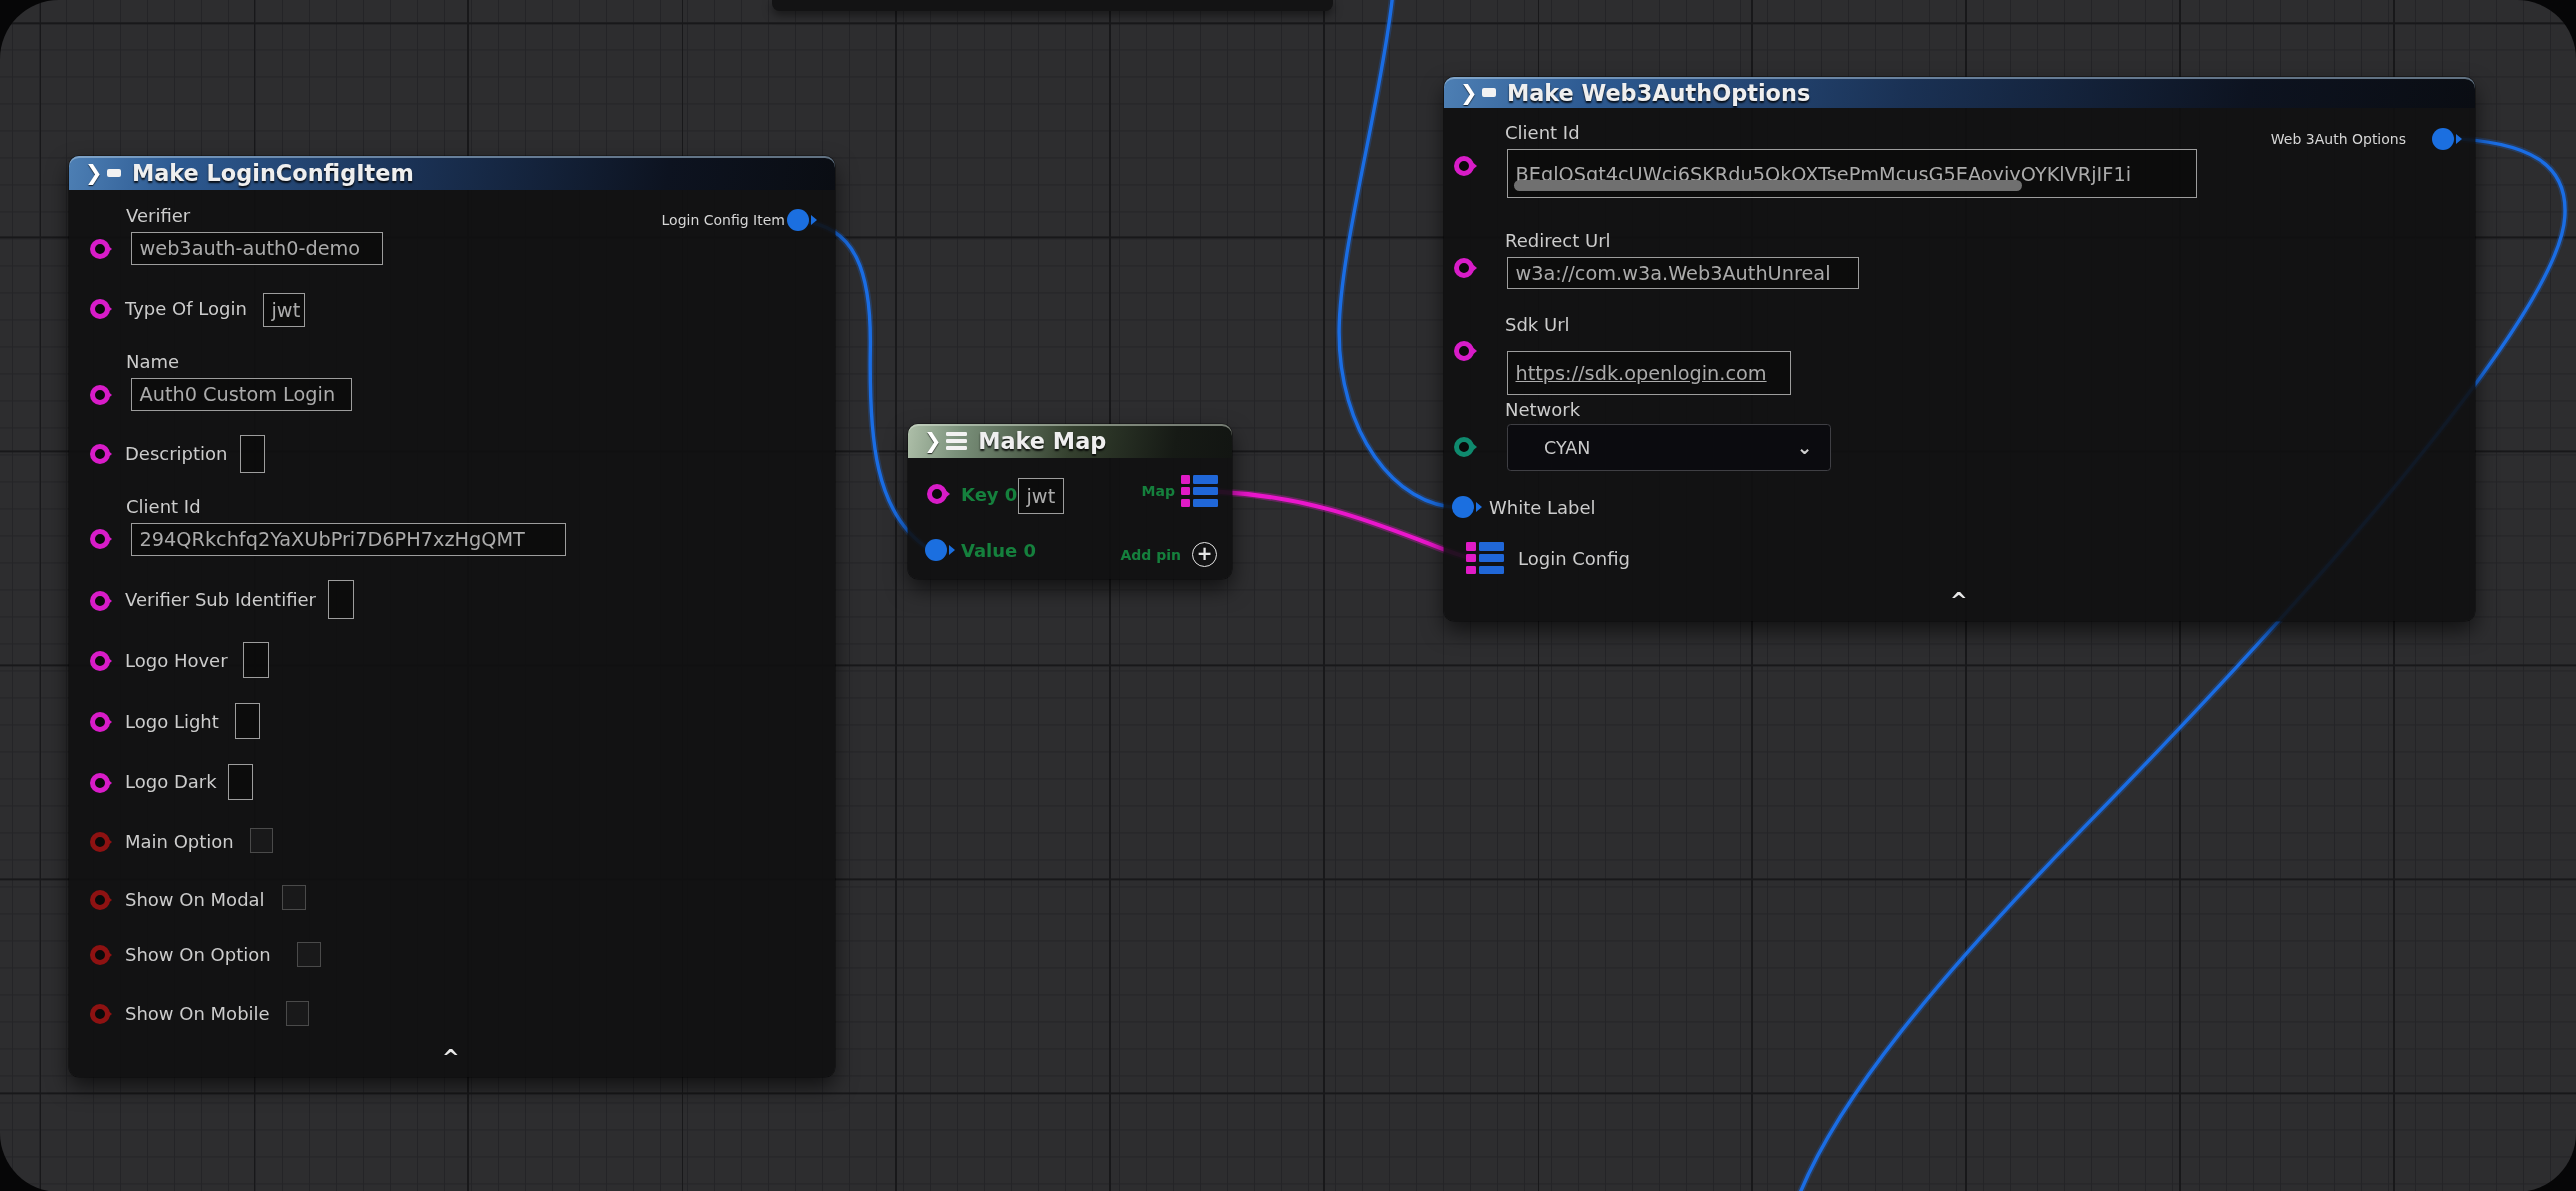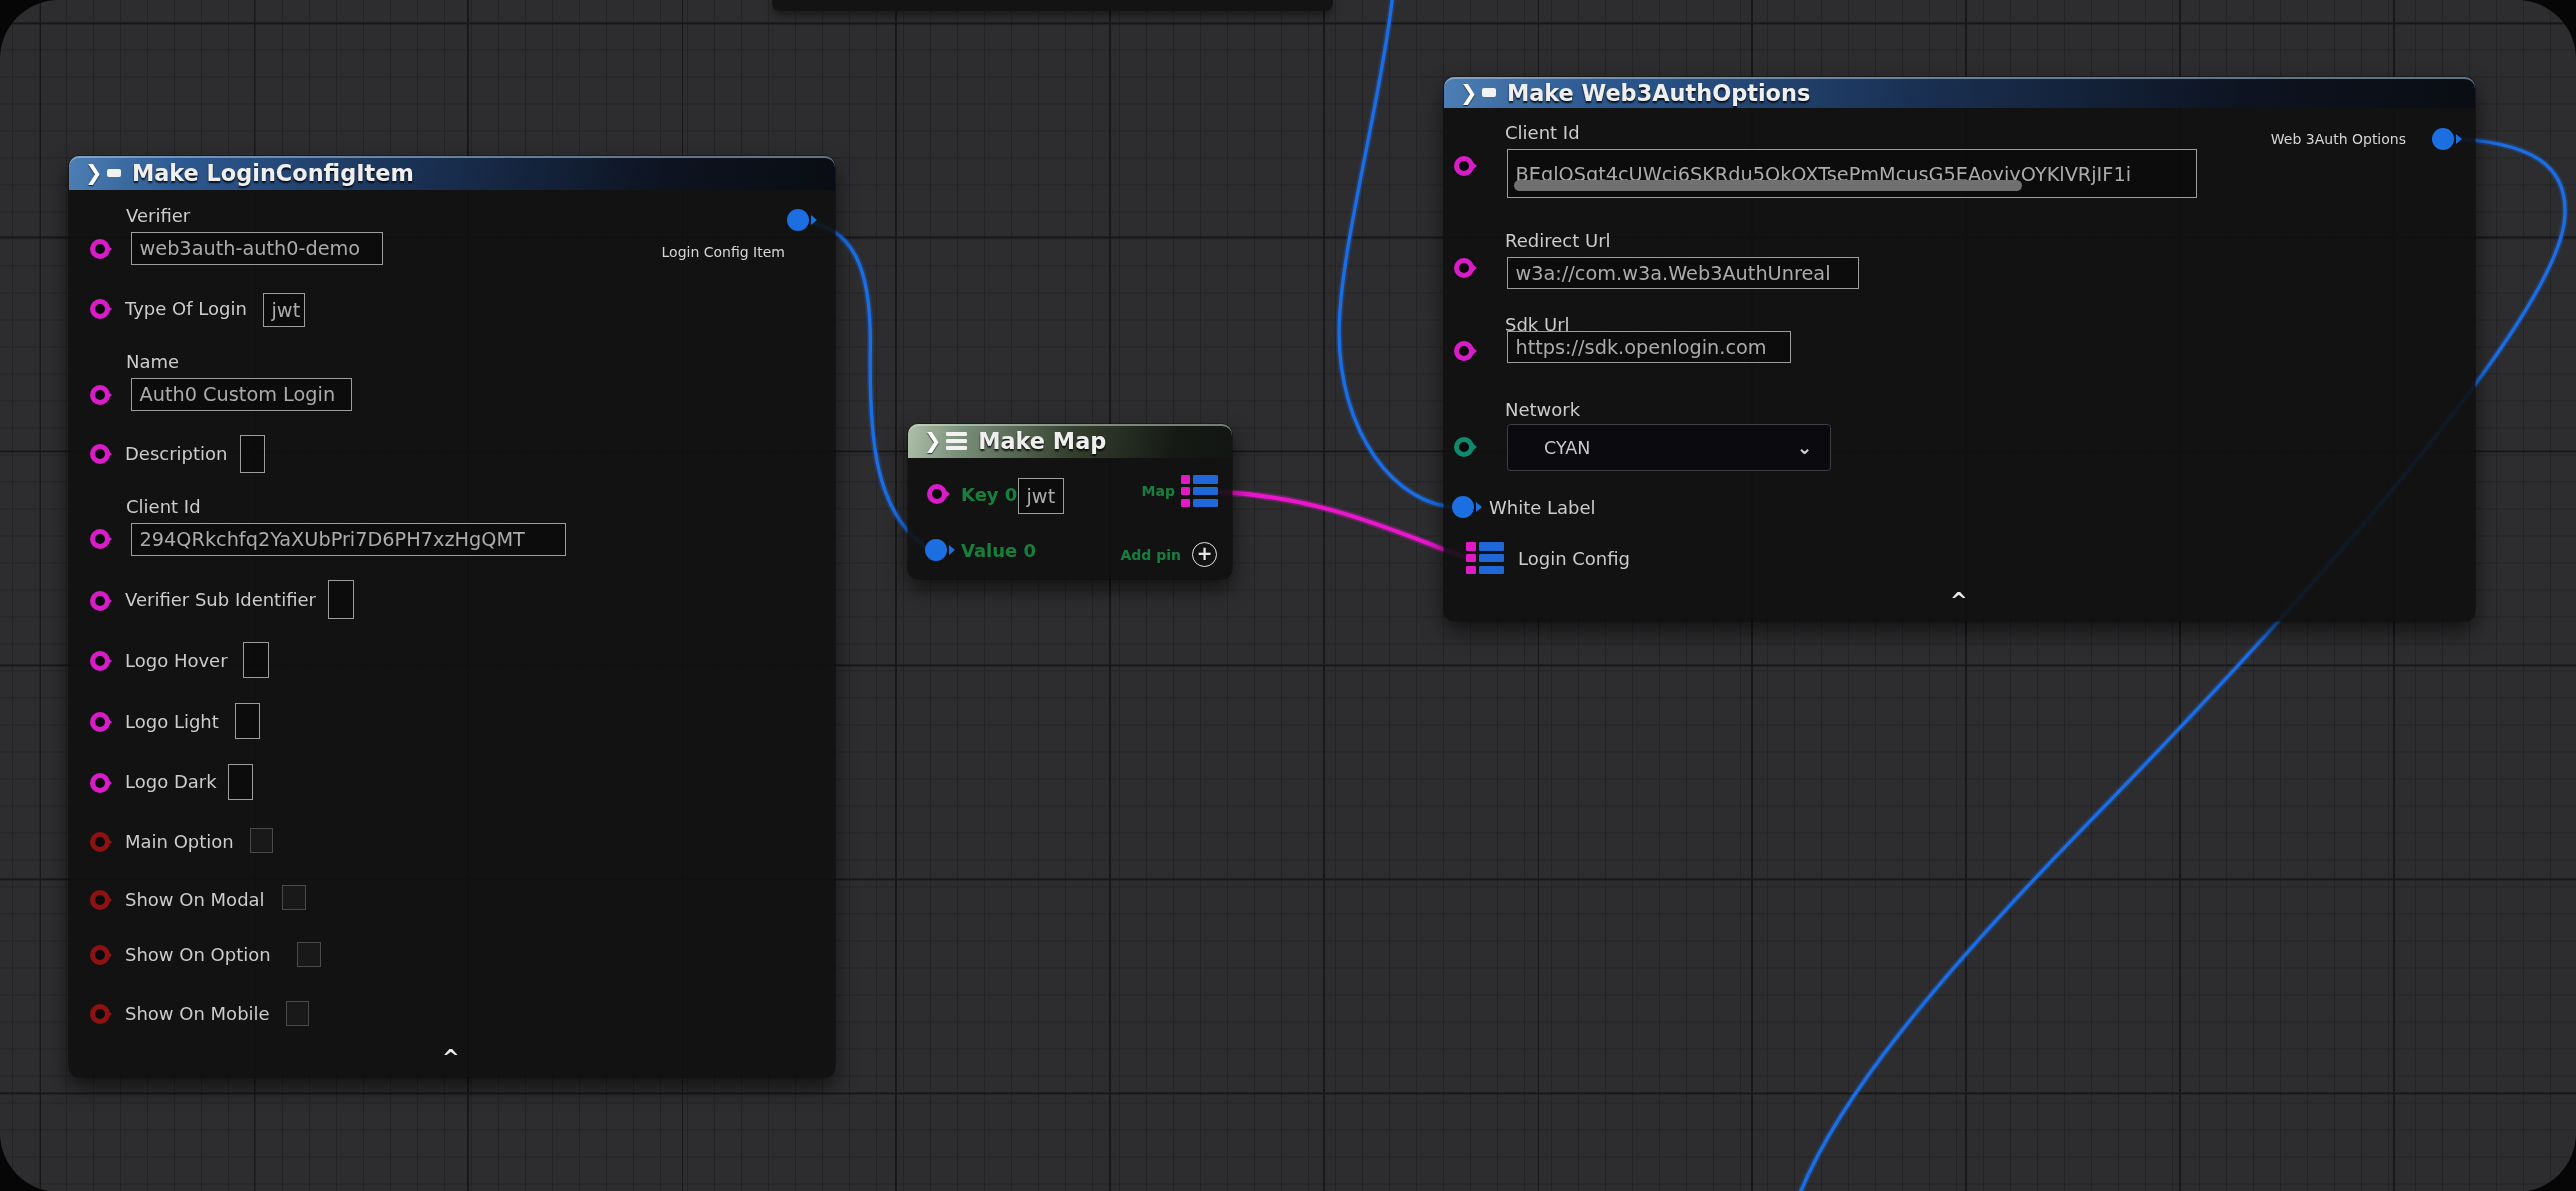--- a/index.html
+++ b/index.html
@@ -142,21 +142,21 @@
     <div class="boolbox" style="left:213px;top:729px;width:24px;height:25px;"></div>
 
     <span class="pin ring c-bool" style="left:20.6px;top:789px;"></span>
     <span class="lbl" style="left:56px;top:788px;">Show On Option</span>
     <div class="boolbox" style="left:228px;top:786px;width:24px;height:25px;"></div>
 
     <span class="pin ring c-bool" style="left:20.6px;top:848px;"></span>
     <span class="lbl" style="left:56px;top:847px;">Show On Mobile</span>
     <div class="boolbox" style="left:217px;top:845px;width:23px;height:25px;"></div>
 
-    <span class="rlbl" style="right:50px;top:54px;margin-top:32px;">Login Config Item</span>
+    <span class="rlbl" style="right:50px;top:54px;">Login Config Item</span>
     <span class="pin fill c-obj" style="left:718px;top:53px;"></span>
 
     <span class="collapse" style="left:373px;top:892px;">^</span>
   </div>
 
   <div class="node" style="left:908px;top:424px;width:324px;height:155px;">
     <div class="nhead green" style="height:34px;">
       <span class="hicon">
           <span class="chev">❯</span>
           <span class="bars">
@@ -208,21 +208,21 @@
     <div class="scrollbar" style="left:70px;top:103px;width:508px;"></div>
 
     <span class="pin ring c-str" style="left:10px;top:181px;"></span>
     <span class="lbl" style="left:61px;top:153px;">Redirect Url</span>
     <div class="tbox" style="left:63px;top:180px;width:352px;height:32px;">
         <span>w3a://com.w3a.Web3AuthUnreal</span>
       </div>
 
     <span class="pin ring c-str" style="left:10px;top:264px;"></span>
     <span class="lbl" style="left:61px;top:237px;">Sdk Url</span>
-    <div class="tbox" style="left:63px;top:254px;width:284px;height:32px;">
+    <div class="tbox" style="left:63px;top:274px;width:284px;height:44px;text-decoration:underline;">
         <span>https://sdk.openlogin.com</span>
       </div>
 
     <span class="pin ring c-enum" style="left:10px;top:360px;"></span>
     <span class="lbl" style="left:61px;top:322px;">Network</span>
     <div class="dropdown" style="left:63px;top:347px;width:324px;height:47px;">
       <span>CYAN</span>
       <span class="dchev">⌄</span>
     </div>
 

